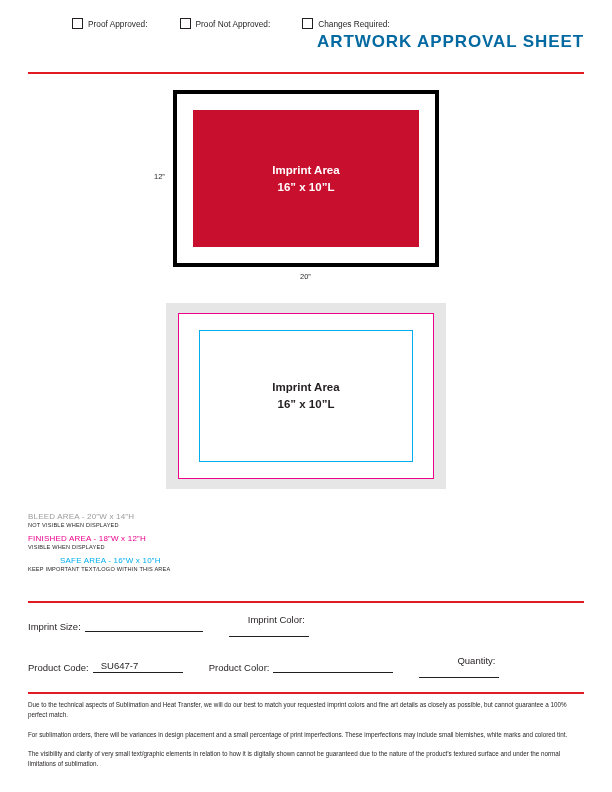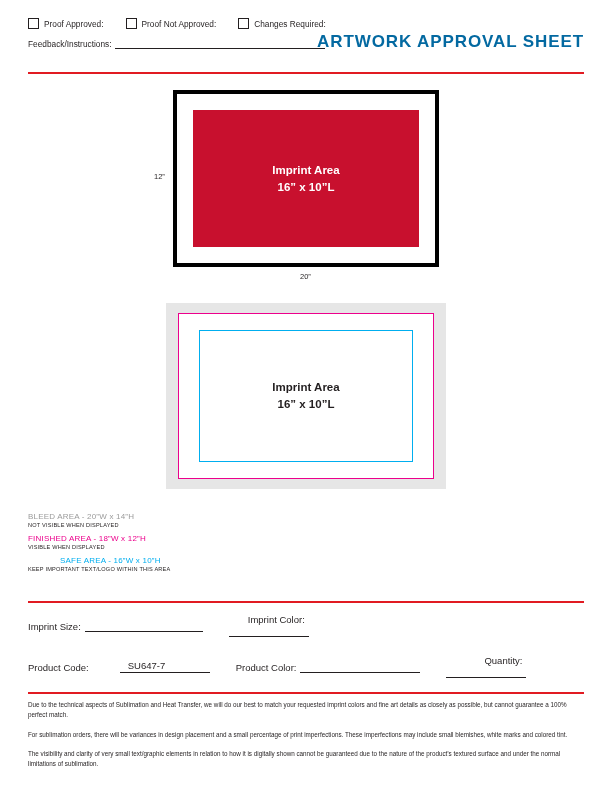--- a/index.html
+++ b/index.html
@@ -25,23 +25,24 @@
   .header {
     position: absolute;
     left: 28px;
     top: 18px;
     width: 556px;
     height: 48px;
   }
   .checkrow {
     display: flex;
     align-items: flex-start;
-    gap: 0;
+    gap: 10px;
     font-size: 8.3px;
     color: #231f20;
+    margin-left: 44px;
   }
   .checkitem {
     display: flex;
     align-items: center;
     margin-right: 22px;
   }
   .cbox {
     width: 9px;
     height: 9px;
     border: 1px solid #231f20;
@@ -234,21 +235,21 @@
     position: absolute;
     left: 8px;
     bottom: 1px;
     font-size: 9.5px;
     color: #231f20;
     white-space: nowrap;
   }
   .w-imprint-size { width: 118px; }
   .w-imprint-location { width: 104px; }
   .w-imprint-color { width: 80px; }
-  .w-product-code { width: 90px; margin-left: 27px; }
+  .w-product-code { width: 90px; }
   .w-product-color { width: 120px; }
   .w-quantity { width: 80px; }
   .sp-a { margin-left: 26px; }
   .sp-b { margin-left: 26px; flex-direction: column; }
 
   
   .disclaimers {
     position: absolute;
     left: 28px;
     top: 700px;
@@ -273,24 +274,20 @@
         <span class="checklabel">Proof Approved:</span>
       </div>
       <div class="checkitem">
         <span class="cbox"></span>
         <span class="checklabel">Proof Not Approved:</span>
       </div>
       <div class="checkitem">
         <span class="cbox"></span>
         <span class="checklabel">Changes Required:</span>
       </div>
-    </div>
-    <div class="feedback">
-      <span class="flabel">Feedback/Instructions:</span>
-      <span class="fline"></span>
     </div>
     <div class="sheet-title">ARTWORK APPROVAL SHEET</div>
   </div>
 
   <div class="rule" id="rule-top"></div>
 
   <div class="d1-frame">
     <div class="d1-red">
       <div class="imprint-line1">Imprint Area</div>
       <div class="imprint-line2">16” x 10”L</div>

